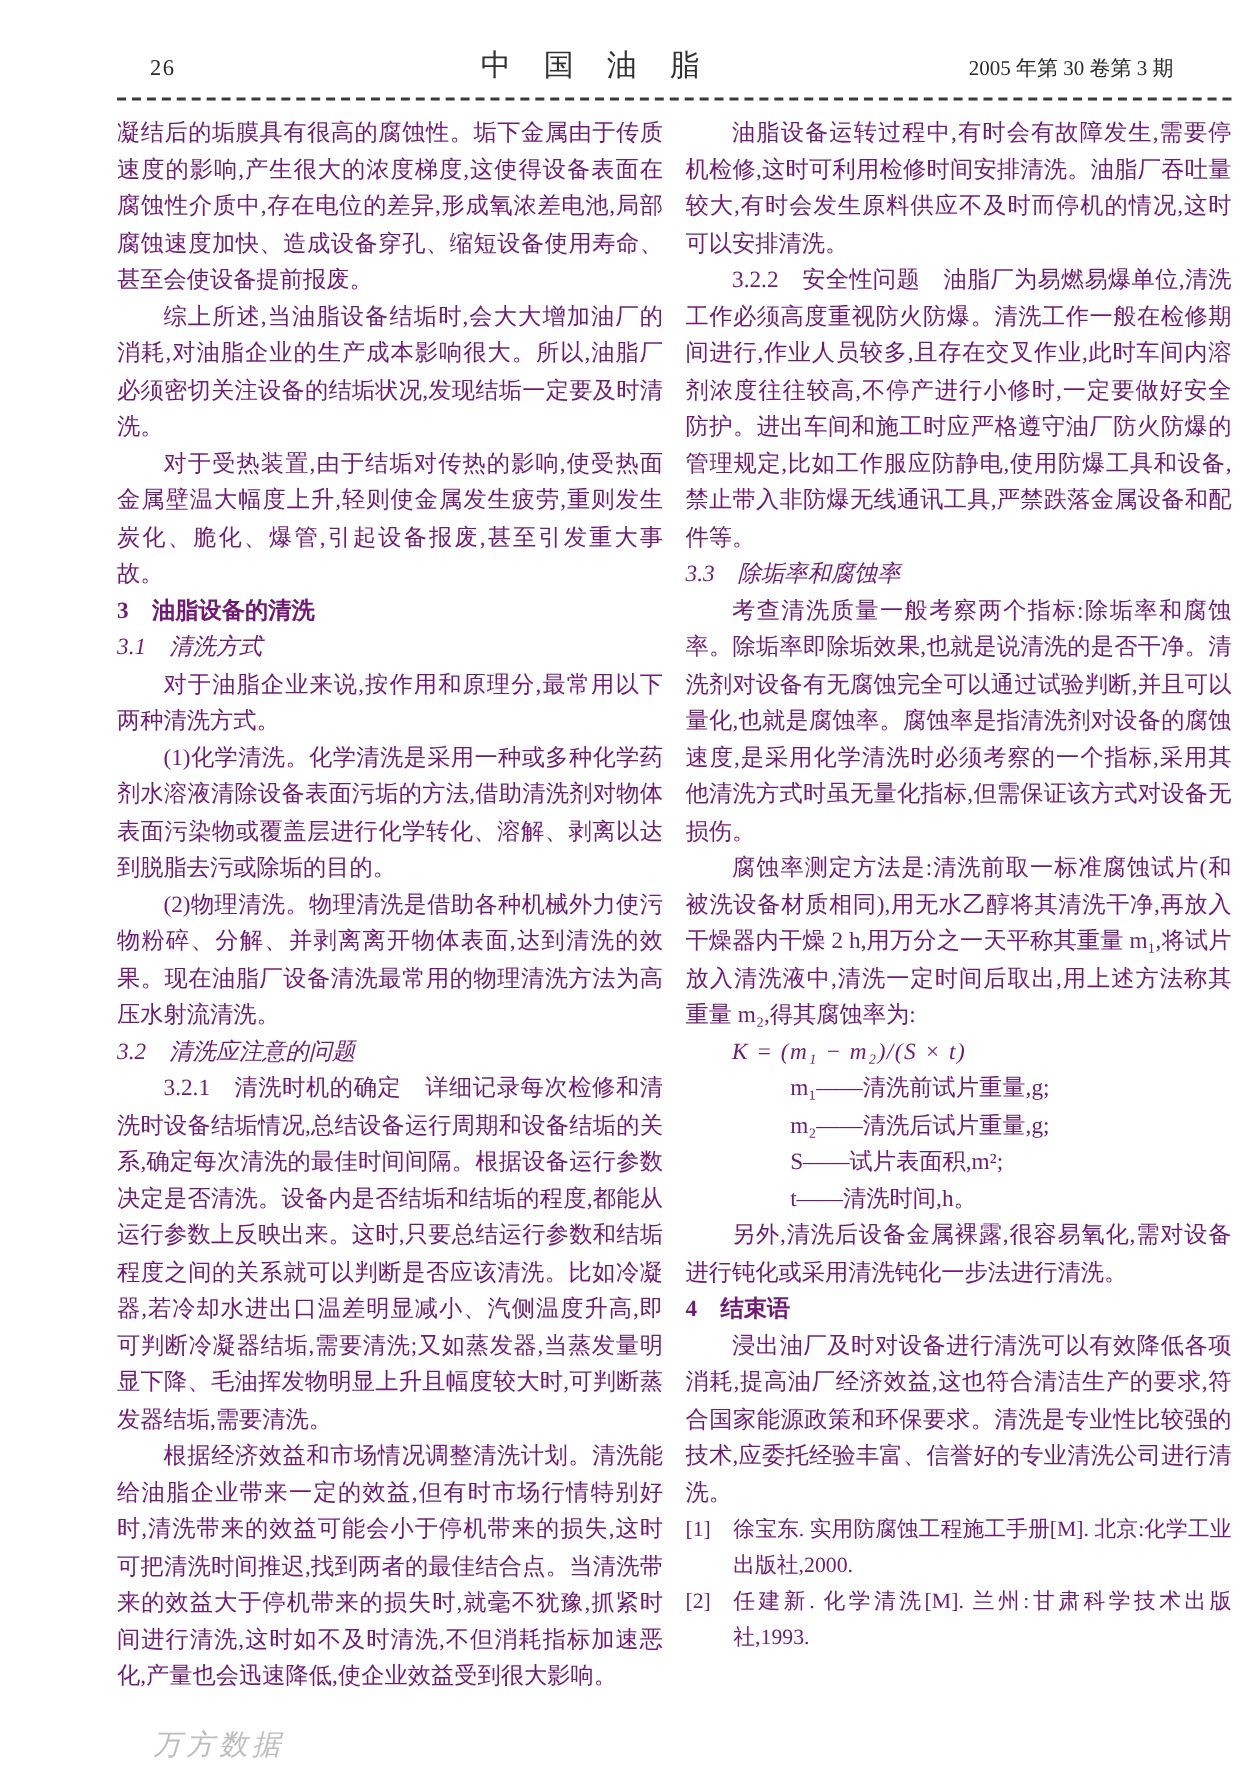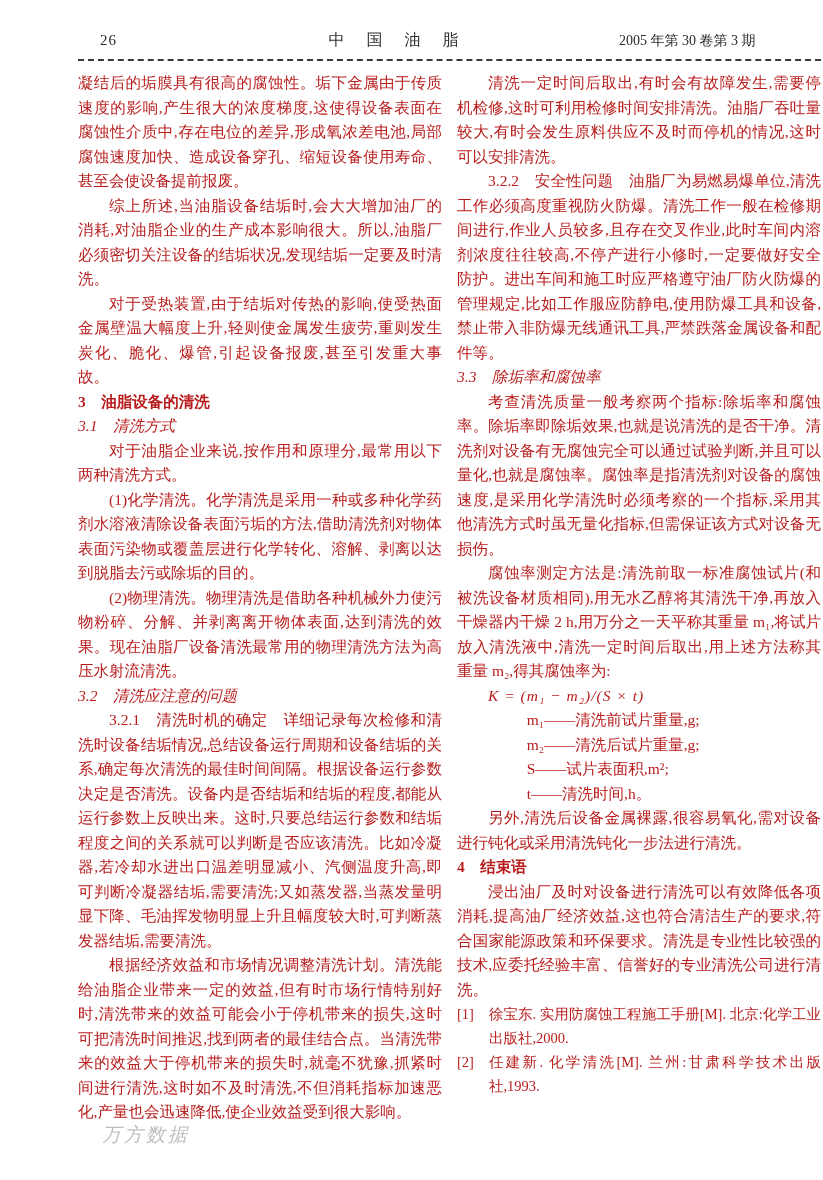--- a/index.html
+++ b/index.html
@@ -21,54 +21,54 @@
     align-items: baseline;
     font-size: 15px;
     color: #2a2a2a;
     padding: 0 12px 0 22px;
   }
   .page-num { width: 90px; letter-spacing: 1px; }
   .journal-title {
     flex: 1;
     text-align: center;
     letter-spacing: 22px;
-    font-size: 16px;
+    font-size: 20px;
     color: #303030;
   }
-  .issue-info { width: 190px; text-align: left; font-size: 14px; white-space: nowrap; }
+  .issue-info { width: 190px; text-align: center; font-size: 14px; white-space: nowrap; }
   .header-rule {
     margin-top: 8px;
     border-top: 2px dashed #3a3a3a;
     height: 0;
   }
   
   .columns { display: flex; gap: 15px; margin-top: 10px; }
   .col {
     width: 368px;
     font-size: 15.5px;
     line-height: 24.5px;
     text-align: justify;
-    color: #b91c1c;
+    color: #701a75;
   }
   .col p { margin: 0; text-indent: 2em; }
   p.continuation { text-indent: 0; }
   .heading-main { font-weight: bold; text-indent: 0 !important; }
   .heading-sub { font-style: italic; text-indent: 0 !important; }
   .formula { margin: 0; text-indent: 3.5em; font-style: italic; letter-spacing: 1px; }
   .note-intro { text-indent: 0 !important; }
   .note-item { text-indent: 4.5em !important; }
   .refs-heading { font-weight: bold; text-indent: 0 !important; }
   .ref { display: flex; font-size: 14.5px; line-height: 24px; }
   .ref-label { flex: 0 0 2.2em; }
   .ref-text { flex: 1; text-align: justify; }
   
   .watermark {
     position: absolute;
     left: 66px;
-    bottom: 32px;
+    bottom: 4px;
     color: #bdbdbd;
     font-size: 19px;
     font-style: italic;
     letter-spacing: 3px;
   }
 </style>
 </head>
 <body>
 
 <div class="page">
@@ -90,21 +90,21 @@
       <p class="heading-sub">3.1　清洗方式</p>
       <p>对于油脂企业来说,按作用和原理分,最常用以下两种清洗方式。</p>
       <p>(1)化学清洗。化学清洗是采用一种或多种化学药剂水溶液清除设备表面污垢的方法,借助清洗剂对物体表面污染物或覆盖层进行化学转化、溶解、剥离以达到脱脂去污或除垢的目的。</p>
       <p>(2)物理清洗。物理清洗是借助各种机械外力使污物粉碎、分解、并剥离离开物体表面,达到清洗的效果。现在油脂厂设备清洗最常用的物理清洗方法为高压水射流清洗。</p>
       <p class="heading-sub">3.2　清洗应注意的问题</p>
       <p>3.2.1　清洗时机的确定　详细记录每次检修和清洗时设备结垢情况,总结设备运行周期和设备结垢的关系,确定每次清洗的最佳时间间隔。根据设备运行参数决定是否清洗。设备内是否结垢和结垢的程度,都能从运行参数上反映出来。这时,只要总结运行参数和结垢程度之间的关系就可以判断是否应该清洗。比如冷凝器,若冷却水进出口温差明显减小、汽侧温度升高,即可判断冷凝器结垢,需要清洗;又如蒸发器,当蒸发量明显下降、毛油挥发物明显上升且幅度较大时,可判断蒸发器结垢,需要清洗。</p>
       <p>根据经济效益和市场情况调整清洗计划。清洗能给油脂企业带来一定的效益,但有时市场行情特别好时,清洗带来的效益可能会小于停机带来的损失,这时可把清洗时间推迟,找到两者的最佳结合点。当清洗带来的效益大于停机带来的损失时,就毫不犹豫,抓紧时间进行清洗,这时如不及时清洗,不但消耗指标加速恶化,产量也会迅速降低,使企业效益受到很大影响。</p>
     </section>
 
     <section class="col">
-      <p>清洗一定时间后取出,有时会有故障发生,需要停机检修,这时可利用检修时间安排清洗。油脂厂吞吐量较大,有时会发生原料供应不及时而停机的情况,这时可以安排清洗。</p>
+      <p>油脂设备运转过程中,有时会有故障发生,需要停机检修,这时可利用检修时间安排清洗。油脂厂吞吐量较大,有时会发生原料供应不及时而停机的情况,这时可以安排清洗。</p>
       <p>3.2.2　安全性问题　油脂厂为易燃易爆单位,清洗工作必须高度重视防火防爆。清洗工作一般在检修期间进行,作业人员较多,且存在交叉作业,此时车间内溶剂浓度往往较高,不停产进行小修时,一定要做好安全防护。进出车间和施工时应严格遵守油厂防火防爆的管理规定,比如工作服应防静电,使用防爆工具和设备,禁止带入非防爆无线通讯工具,严禁跌落金属设备和配件等。</p>
       <p class="heading-sub">3.3　除垢率和腐蚀率</p>
       <p>考查清洗质量一般考察两个指标:除垢率和腐蚀率。除垢率即除垢效果,也就是说清洗的是否干净。清洗剂对设备有无腐蚀完全可以通过试验判断,并且可以量化,也就是腐蚀率。腐蚀率是指清洗剂对设备的腐蚀速度,是采用化学清洗时必须考察的一个指标,采用其他清洗方式时虽无量化指标,但需保证该方式对设备无损伤。</p>
       <p>腐蚀率测定方法是:清洗前取一标准腐蚀试片(和被洗设备材质相同),用无水乙醇将其清洗干净,再放入干燥器内干燥 2 h,用万分之一天平称其重量 m₁,将试片放入清洗液中,清洗一定时间后取出,用上述方法称其重量 m₂,得其腐蚀率为:</p>
       <p class="formula">K = (m₁ − m₂)/(S × t)</p>
       <p class="note-item">m₁——清洗前试片重量,g;</p>
       <p class="note-item">m₂——清洗后试片重量,g;</p>
       <p class="note-item">S——试片表面积,m²;</p>
       <p class="note-item">t——清洗时间,h。</p>
       <p>另外,清洗后设备金属裸露,很容易氧化,需对设备进行钝化或采用清洗钝化一步法进行清洗。</p>

